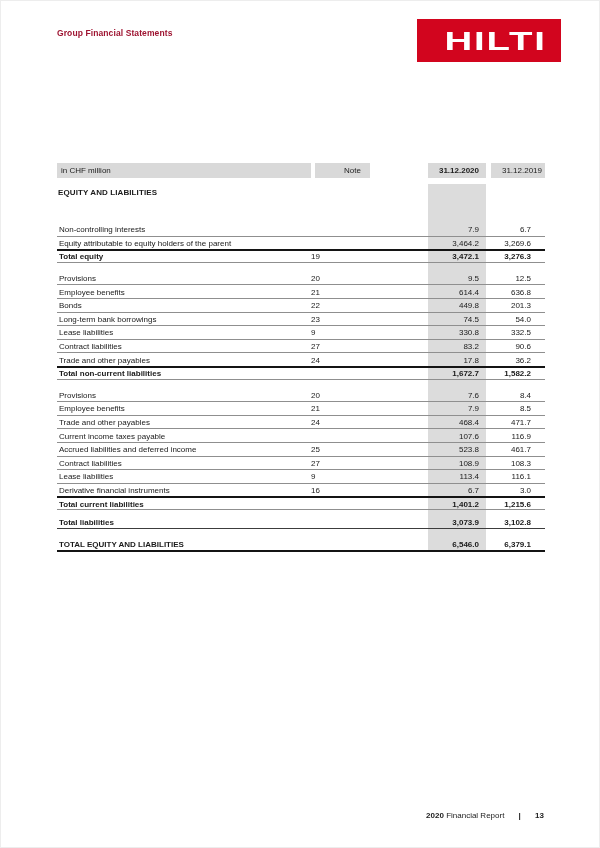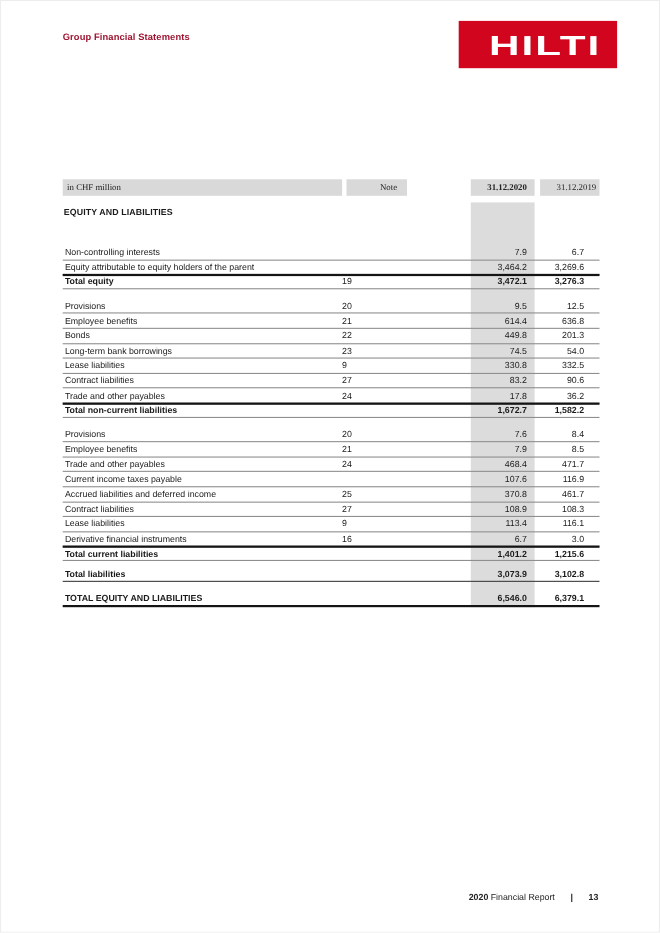--- a/index.html
+++ b/index.html
@@ -33,21 +33,21 @@
     transform-origin:center;
     line-height:1;
   }
 
   
   .table-wrap { position:absolute; left:57px; top:163px; width:488px; }
   .shade {
     position:absolute; left:371px; top:21px; bottom:0; width:58px;
     background:#DCDCDC; z-index:0;
   }
-  .thead { position:relative; height:15px; z-index:1;font-family:Liberation Serif, serif; }
+  .thead { position:relative; height:15px; z-index:1; }
   .thead .cell {
     position:absolute; top:0; height:15px; background:#D9D9D9;
     font-size:8px; color:#222;
     display:flex; align-items:center; box-sizing:border-box;
   }
   .cell.unit  { left:0;     width:254px; padding-left:4px; }
   .cell.note  { left:258px; width:55px;  justify-content:flex-end; padding-right:9px; }
   .cell.y2020 { left:371px; width:58px;  justify-content:flex-end; padding-right:7px; font-weight:bold; }
   .cell.y2019 { left:434px; width:54px;  justify-content:flex-end; padding-right:3px; }
 
@@ -206,21 +206,21 @@
       </div>
       <div class="row">
         <span class="c-label">Current income taxes payable</span>
         <span class="c-note"></span>
         <span class="c-v2020">107.6</span>
         <span class="c-v2019">116.9</span>
       </div>
       <div class="row">
         <span class="c-label">Accrued liabilities and deferred income</span>
         <span class="c-note">25</span>
-        <span class="c-v2020">370.8</span>
+        <span class="c-v2020">523.8</span>
         <span class="c-v2019">461.7</span>
       </div>
       <div class="row">
         <span class="c-label">Contract liabilities</span>
         <span class="c-note">27</span>
         <span class="c-v2020">108.9</span>
         <span class="c-v2019">108.3</span>
       </div>
       <div class="row">
         <span class="c-label">Lease liabilities</span>

